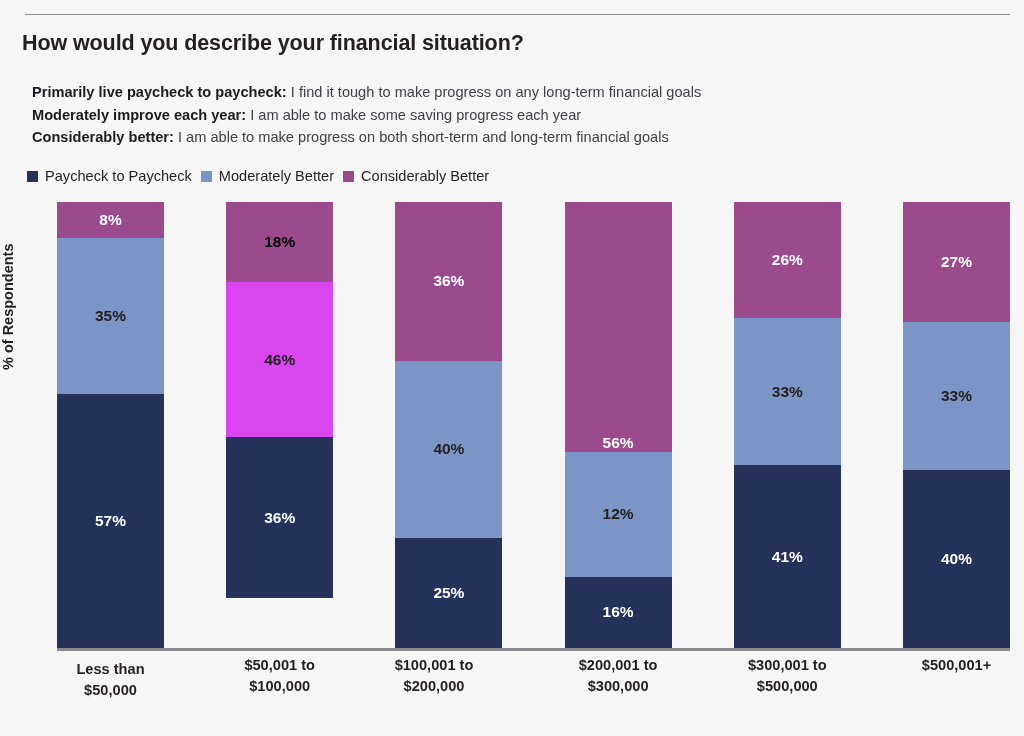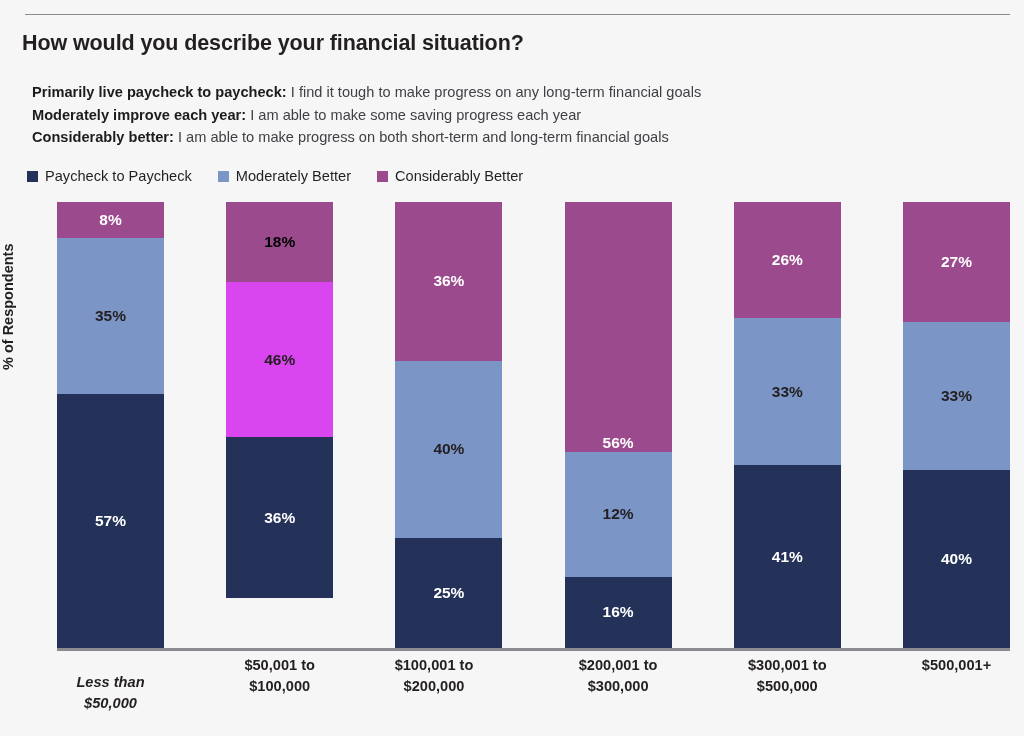--- a/index.html
+++ b/index.html
@@ -65,21 +65,21 @@
     color: #3f3f44;
   }
 
   
   .legend {
     position: absolute;
     left: 27px;
     top: 168px;
     display: flex;
     align-items: center;
-    gap: 26px;
+    gap: 9px;
   }
   .legend-item {
     display: flex;
     align-items: center;
     gap: 7px;
   }
   .legend-swatch {
     width: 11px;
     height: 11px;
     flex: 0 0 auto;
@@ -279,21 +279,21 @@
           <div class="seg" style="background: rgb(36, 49, 89); color: rgb(255, 255, 255); height: 178.4px;">
             <span class="seg-label">40%</span>
           </div>
         </div>
       </div>
   </div>
 
   <div class="axis-line"></div>
 
   <div class="xlabels" id="xlabels">
-      <div class="xlabel" style="left: -21.5px; top: 17px; font-style: italic;">
+      <div class="xlabel" style="left: -21.5px; top: 4px;">
         <span>Less than</span>
         <span>$50,000</span>
       </div>
       <div class="xlabel" style="left: 147.7px; top: 0px;">
         <span>$50,001 to</span>
         <span>$100,000</span>
       </div>
       <div class="xlabel" style="left: 302px; top: 0px;">
         <span>$100,001 to</span>
         <span>$200,000</span>

